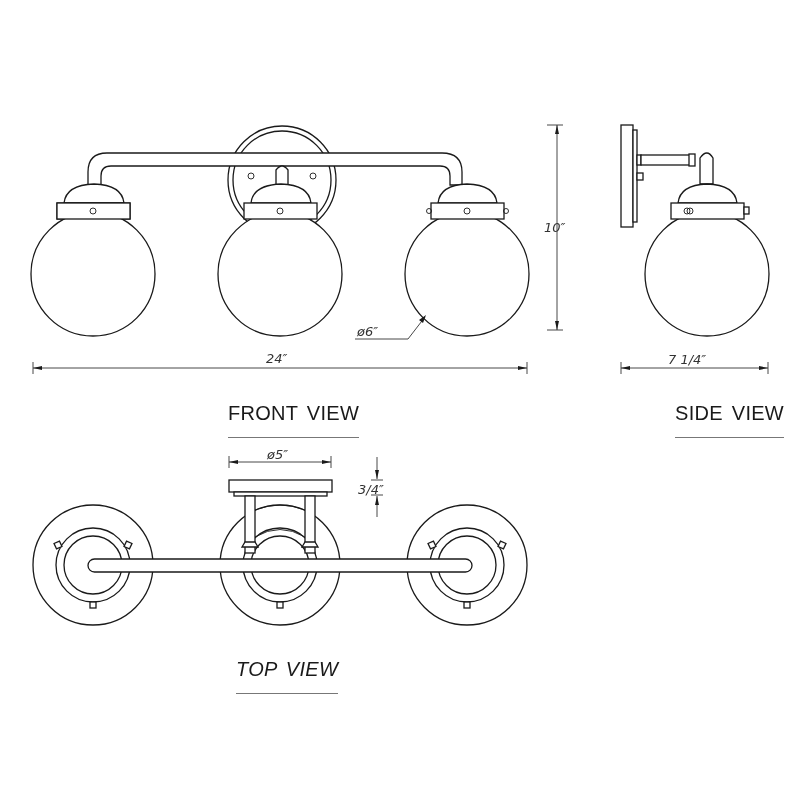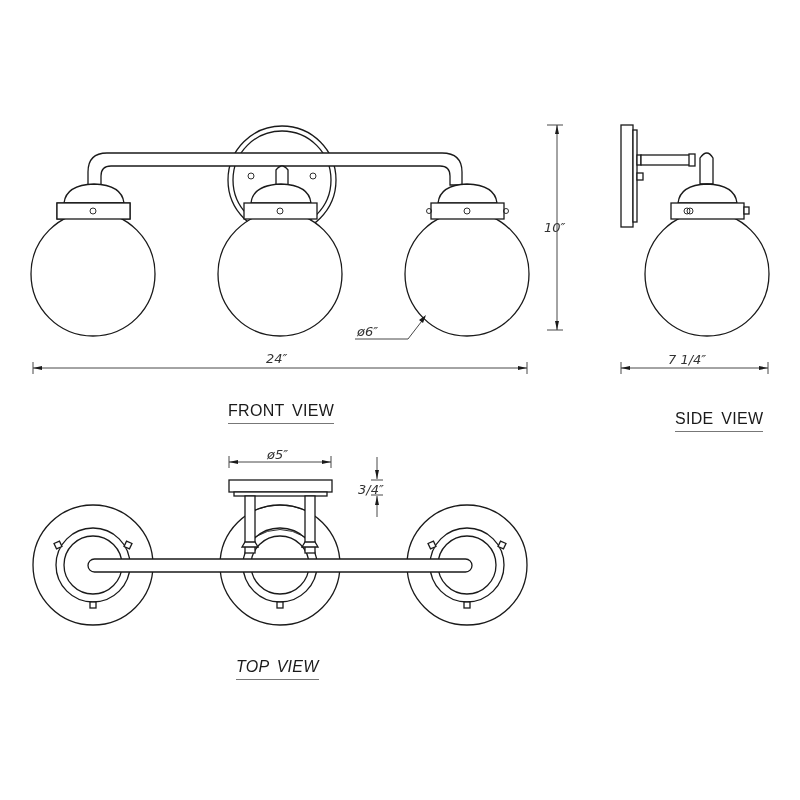--- a/index.html
+++ b/index.html
@@ -5,22 +5,22 @@
   html, body { margin: 0; padding: 0; background: #ffffff; }
   body { width: 800px; height: 800px; position: relative; overflow: hidden; }
   svg { position: absolute; left: 0; top: 0; }
   .ln { fill: none; stroke: #1a1a1a; stroke-width: 1.3; }
   .thin { fill: none; stroke: #1a1a1a; stroke-width: 0.9; }
   .dim { fill: none; stroke: #333333; stroke-width: 0.9; }
   .arrow { fill: #1a1a1a; stroke: none; }
   .wht { fill: #ffffff; stroke: #1a1a1a; stroke-width: 1.3; }
   .dimtext { font-family: "DejaVu Sans", sans-serif; font-size: 13px; fill: #333333; font-style: italic; }
   .label {
-    position: absolute; font-family: "Liberation Sans", sans-serif; font-size: 16px;
-    color: #1a1a1a; border-bottom: 1.5px solid #777; padding-bottom: 3px; letter-spacing: 0.3px;
+    position: absolute; font-family: "Liberation Sans", sans-serif; font-size: 20px;
+    color: #1a1a1a; border-bottom: 1.5px solid #777; padding-bottom: 12px; letter-spacing: 0.3px;
     word-spacing: 3px; white-space: nowrap;
   }
 </style>
 </head>
 <body>
 
 <svg width="800" height="800" viewBox="0 0 800 800">
 
   <g>
 
@@ -149,14 +149,14 @@
     <polygon class="arrow" points="377,479 375,470 379,470"></polygon>
     <line class="dim" x1="371" y1="480" x2="383" y2="480"></line>
     <line class="dim" x1="371" y1="495" x2="383" y2="495"></line>
     <line class="dim" x1="377" y1="496" x2="377" y2="517"></line>
     <polygon class="arrow" points="377,496 375,505 379,505"></polygon>
     <text class="dimtext" x="358" y="494">3/4″</text>
   </g>
 </svg>
 
 <div class="label" style="left:228px; top:402px;">FRONT VIEW</div>
-<div class="label" style="left:675px; top:402px;margin-top:8px;">SIDE VIEW</div>
+<div class="label" style="left:675px; top:402px;">SIDE VIEW</div>
 <div class="label" style="left:236px; top:658px;font-style:italic;">TOP VIEW</div>
 
 </body></html>

